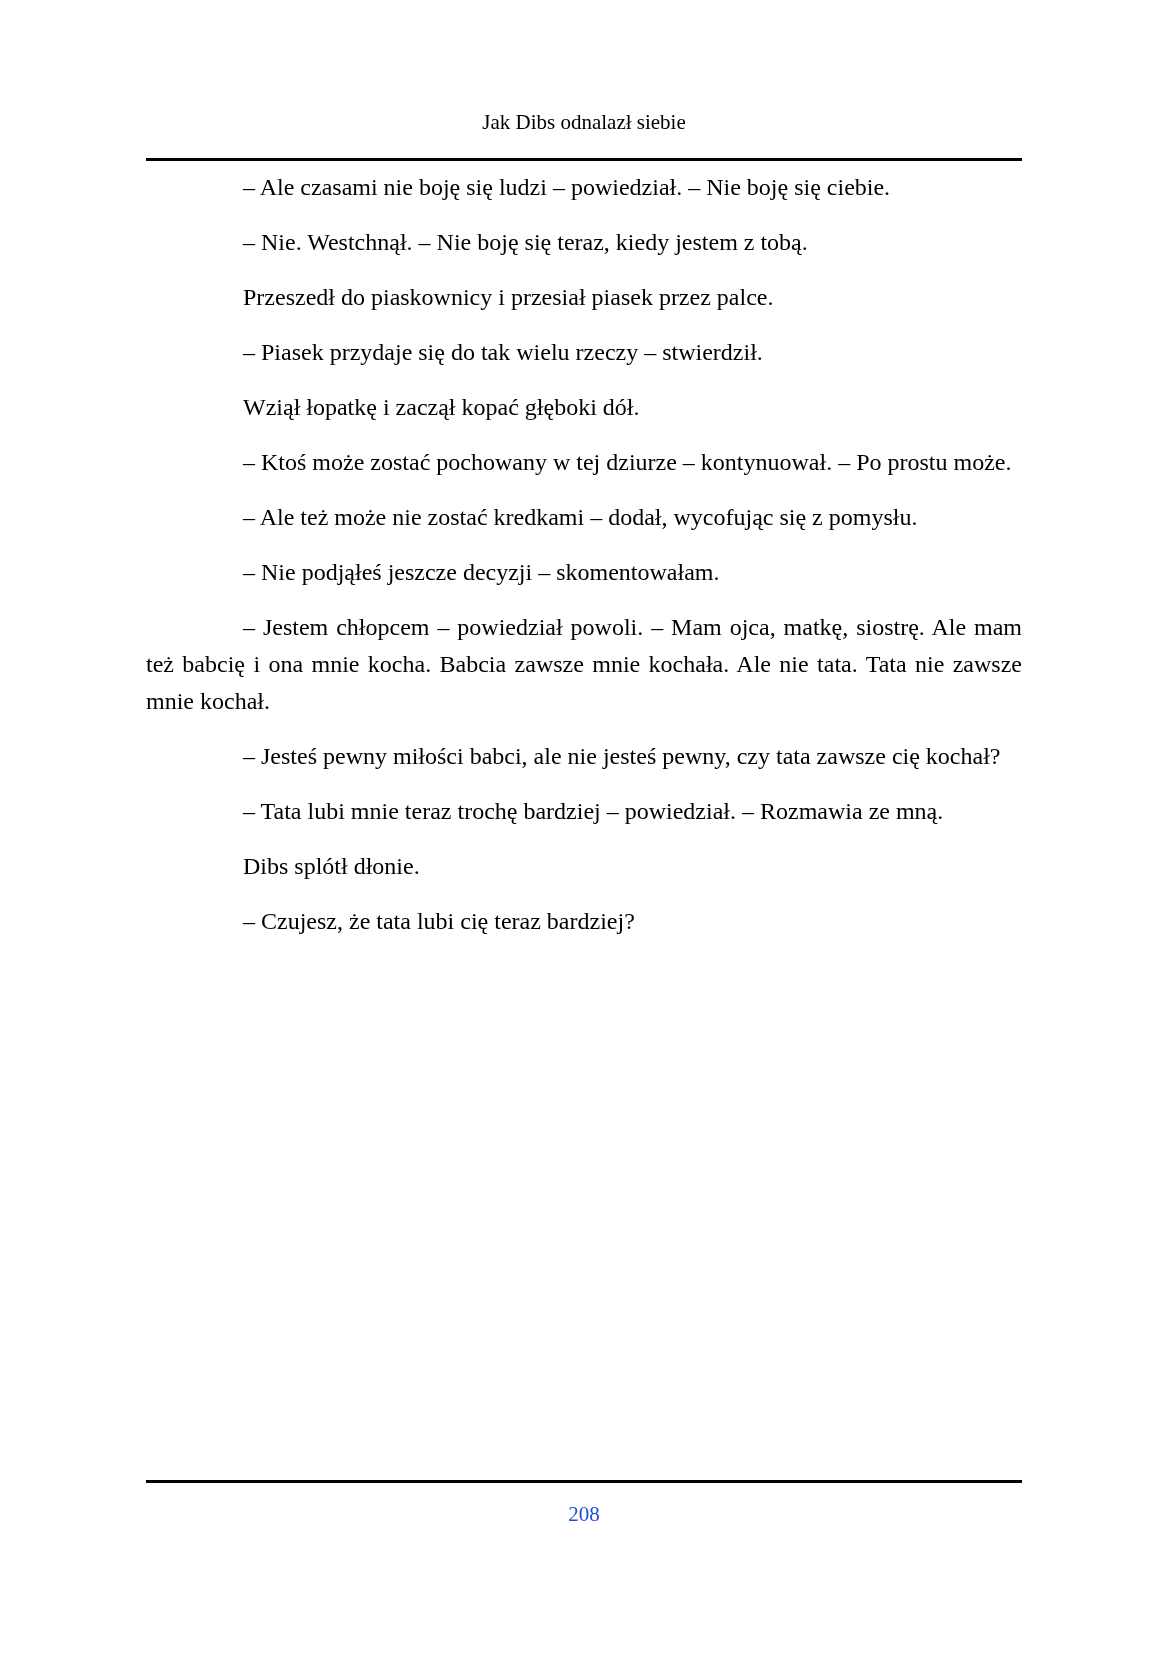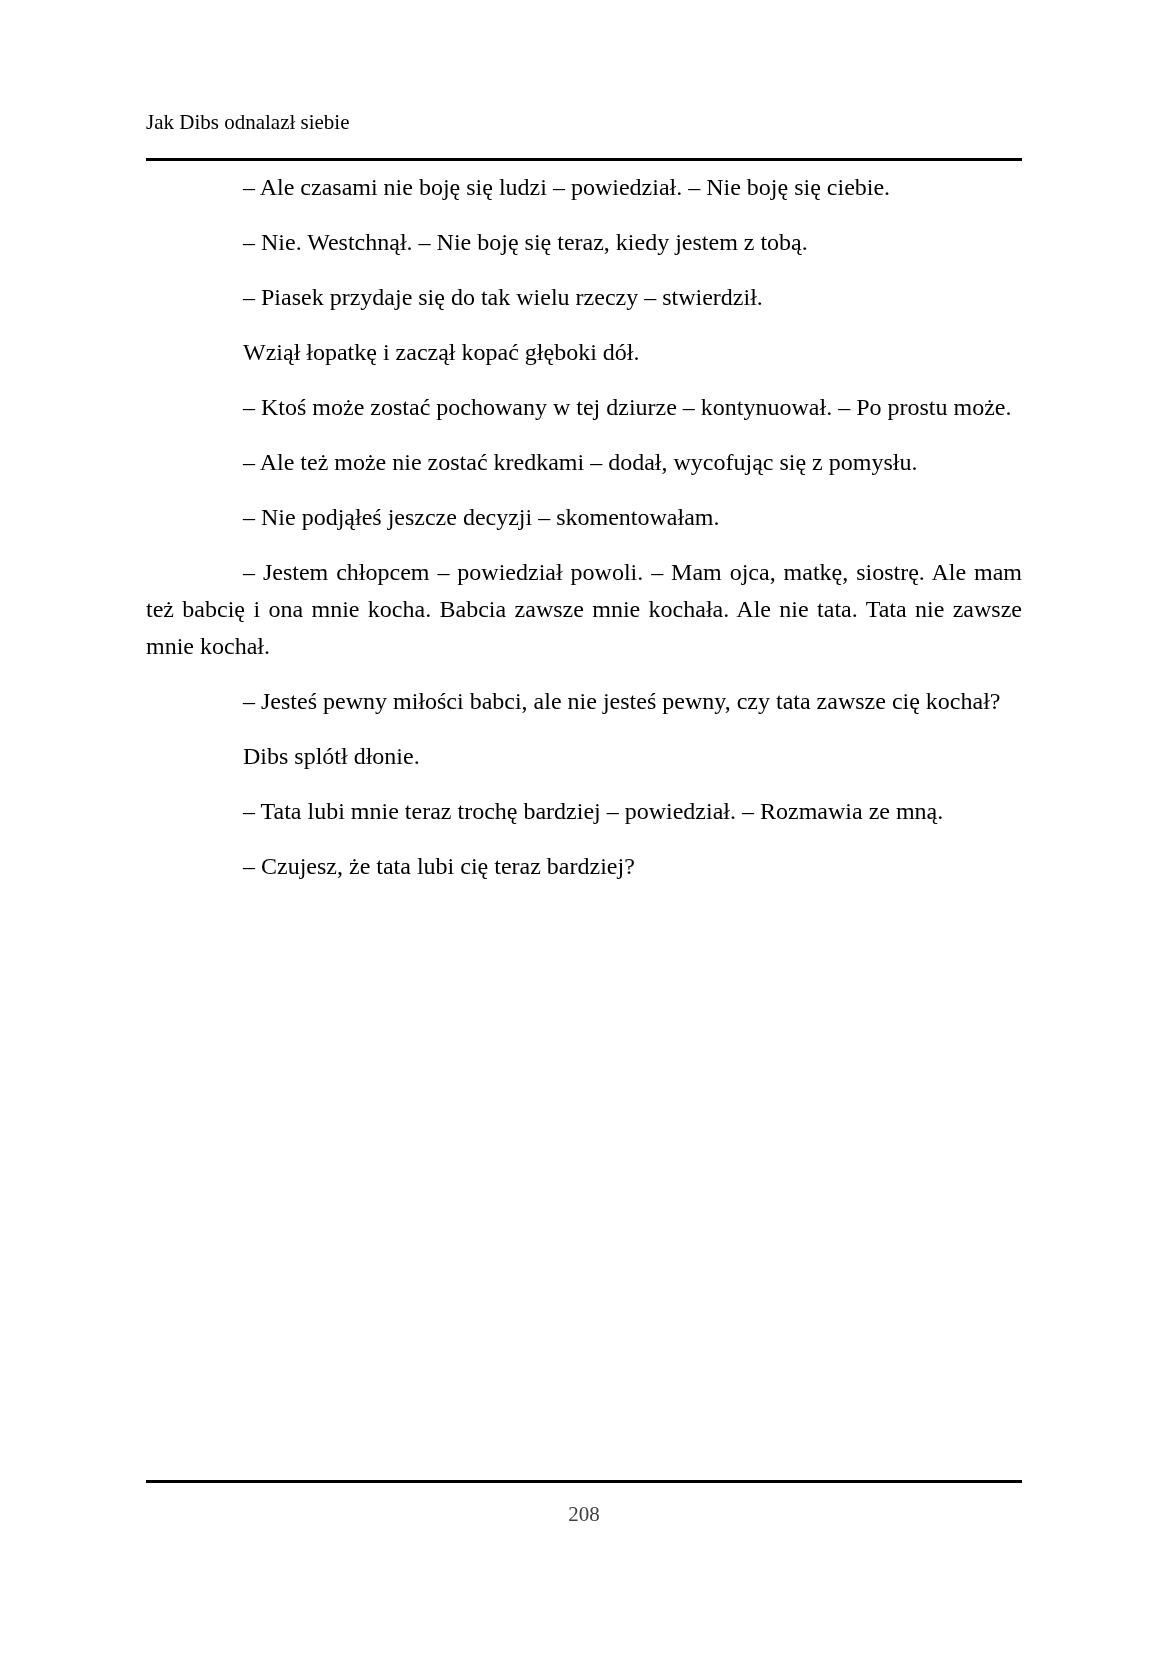--- a/index.html
+++ b/index.html
@@ -17,21 +17,21 @@
     overflow: hidden;
   }
   .content {
     position: absolute;
     left: 146px;
     top: 0;
     width: 876px;
   }
   .running-head {
     padding-top: 110px;
-    text-align: left;
+    text-align: center;
     font-size: 21px;
     line-height: 1.2;
     color: #000000;
   }
   .header-rule {
     margin-top: 23px;
     border: 0;
     border-top: 3px solid #000000;
     width: 100%;
   }
@@ -55,44 +55,45 @@
     border-top: 3px solid #000000;
     margin: 0;
   }
   .page-number {
     position: absolute;
     left: 146px;
     top: 1502px;
     width: 876px;
     text-align: center;
     font-size: 21px;
-    color: #404040;
+    color: #1d4ed8;
   }
 </style>
 </head>
 <body>
 
 <div class="page">
   <div class="content">
 
     <div class="running-head">Jak Dibs odnalazł siebie</div>
 
     <hr class="header-rule">
 
     <div class="body-text">
       <p>– Ale czasami nie boję się ludzi – powiedział. – Nie boję się ciebie.</p>
       <p>– Nie. Westchnął. – Nie boję się teraz, kiedy jestem z tobą.</p>
+      <p>Przeszedł do piaskownicy i przesiał piasek przez palce.</p>
       <p>– Piasek przydaje się do tak wielu rzeczy – stwierdził.</p>
       <p>Wziął łopatkę i zaczął kopać głęboki dół.</p>
       <p>– Ktoś może zostać pochowany w tej dziurze – kontynuował. – Po prostu może.</p>
       <p>– Ale też może nie zostać kredkami – dodał, wycofując się z pomysłu.</p>
       <p>– Nie podjąłeś jeszcze decyzji – skomentowałam.</p>
       <p>– Jestem chłopcem – powiedział powoli. – Mam ojca, matkę, siostrę. Ale mam też babcię i ona mnie kocha. Babcia zawsze mnie kochała. Ale nie tata. Tata nie zawsze mnie kochał.</p>
       <p>– Jesteś pewny miłości babci, ale nie jesteś pewny, czy tata zawsze cię kochał?</p>
+      <p>– Tata lubi mnie teraz trochę bardziej – powiedział. – Rozmawia ze mną.</p>
       <p>Dibs splótł dłonie.</p>
-      <p>– Tata lubi mnie teraz trochę bardziej – powiedział. – Rozmawia ze mną.</p>
       <p>– Czujesz, że tata lubi cię teraz bardziej?</p>
     </div>
   </div>
 
   <hr class="footer-rule">
   <div class="page-number">208</div>
 </div>
 
 </body></html>

